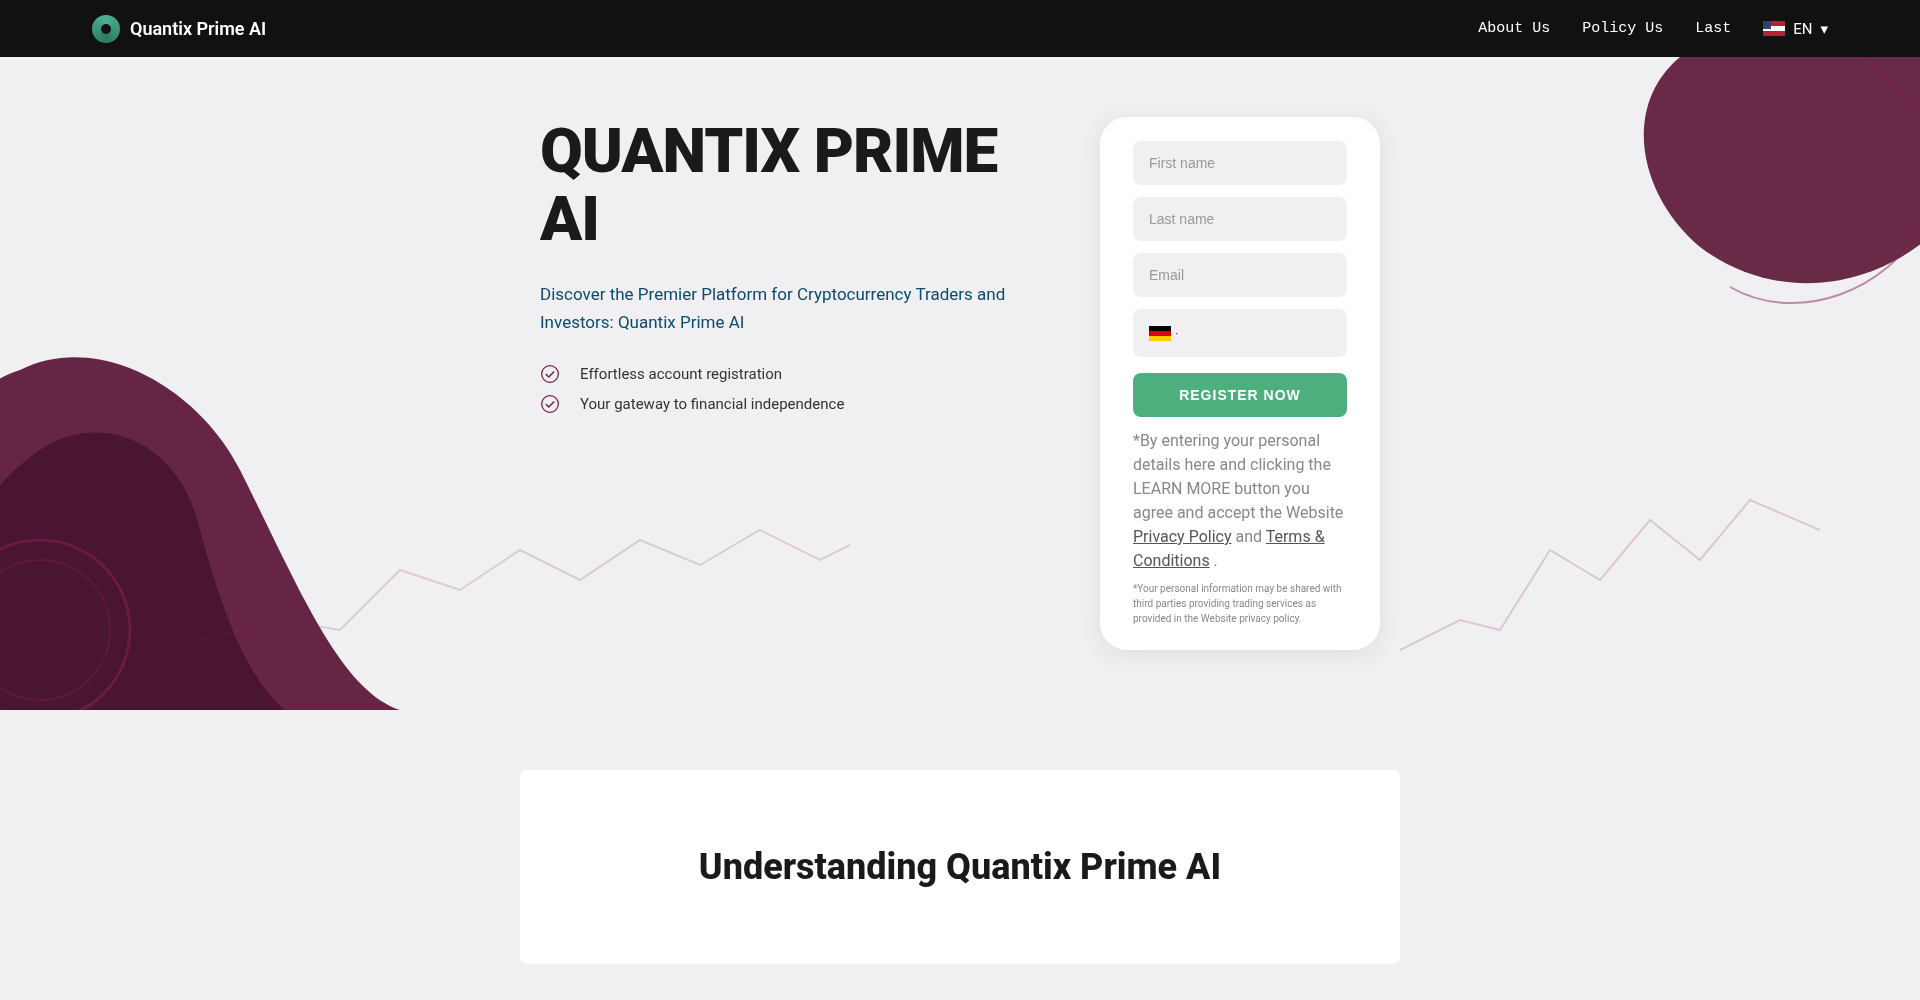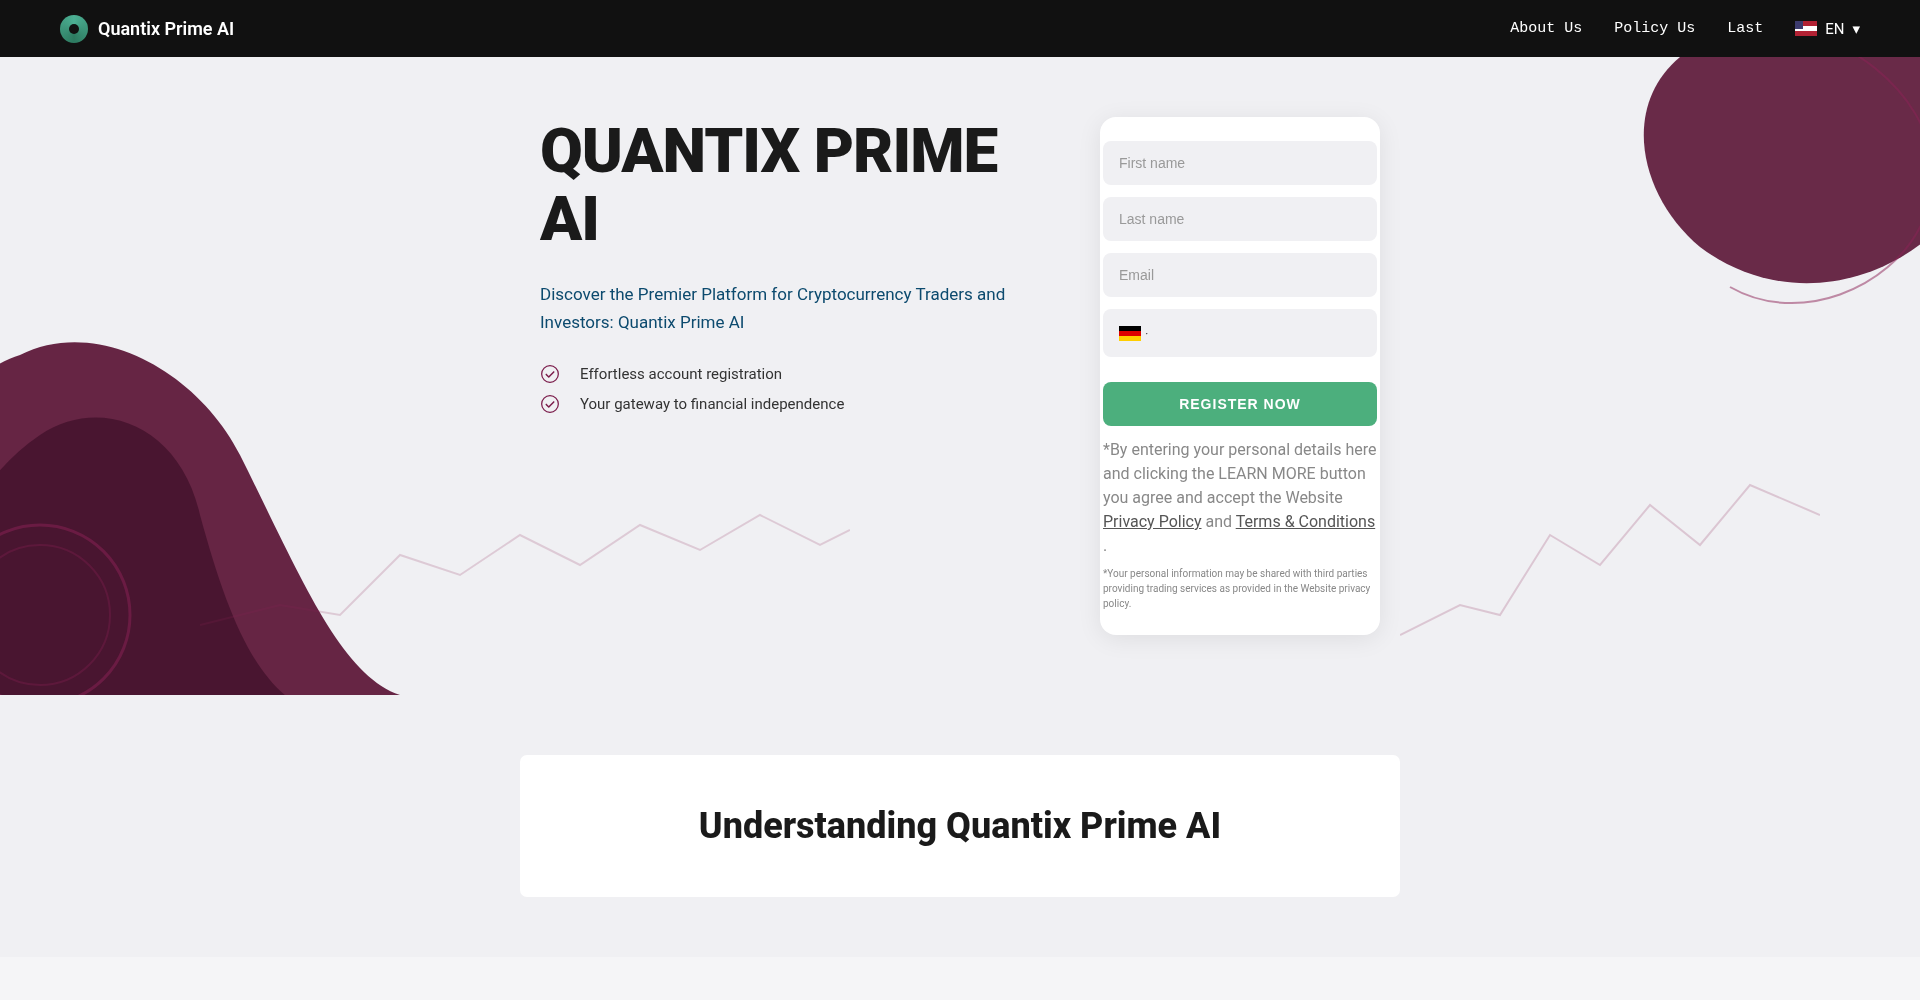--- a/index.html
+++ b/index.html
@@ -5,21 +5,21 @@
     * { margin: 0; padding: 0; box-sizing: border-box; }
     body { font-family: -apple-system, BlinkMacSystemFont, 'Segoe UI', Roboto, sans-serif; background: #f5f5f7; overflow-x: hidden; }
 
     
     .navbar {
       background: #111;
       height: 57px;
       display: flex;
       align-items: center;
       justify-content: space-between;
-      padding: 0 60px;
+      padding: 0 92px;
       position: relative;
       z-index: 10;
     }
     .navbar-brand {
       display: flex;
       align-items: center;
       gap: 10px;
       color: #fff;
       font-size: 18px;
       font-weight: 600;
@@ -160,22 +160,22 @@
       width: 20px;
       height: 20px;
       color: #7b1c4b;
       flex-shrink: 0;
     }
 
     
     .reg-form-wrapper {
       width: 280px;
       background: #fff;
-      border-radius: 16px;
-      padding: 24px 3px;
+      border-radius: 27px;
+      padding: 24px 33px;
       box-shadow: 0 4px 24px rgba(0,0,0,0.08);
       flex-shrink: 0;
     }
 
     .form-field {
       width: 100%;
       padding: 14px 16px;
       border: none;
       background: #f0f0f3;
       border-radius: 8px;
@@ -217,21 +217,20 @@
       background: #4caf7d;
       color: #fff;
       border: none;
       border-radius: 8px;
       font-size: 14px;
       font-weight: 700;
       letter-spacing: 1px;
       cursor: pointer;
       text-transform: uppercase;
       margin-bottom: 12px;
-      margin-top: 9px;
     }
 
     .form-disclaimer {
       font-size: 16px;
       color: #888;
       line-height: 1.5;
       margin-bottom: 8px;
     }
     .form-disclaimer a { color: #555; }
     .form-disclaimer2 {
@@ -243,21 +242,21 @@
     
     .section-understanding {
       background: #f0f0f3;
       padding: 60px 20px;
       display: flex;
       justify-content: center;
     }
     .understanding-card {
       background: #fff;
       border-radius: 7px;
-      padding: 50px 60px;
+      padding: 76px 60px;
       max-width: 880px;
       width: 100%;
     }
     .understanding-title {
       font-size: 36px;
       font-weight: 800;
       color: #1a1a1a;
       text-align: center;
     }
 

